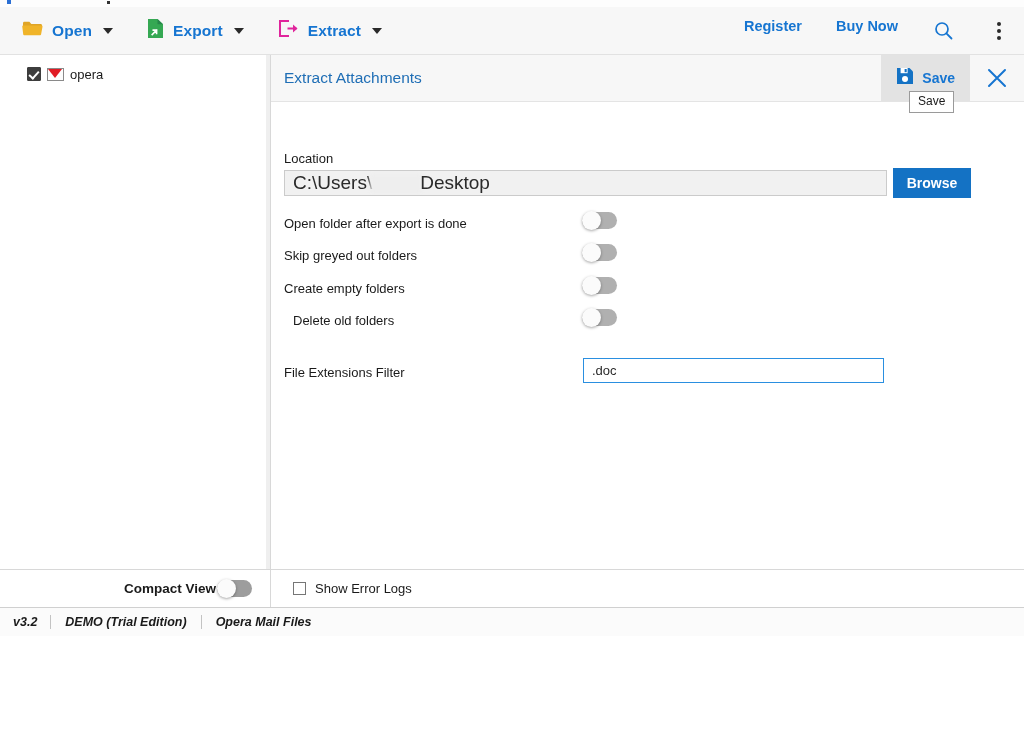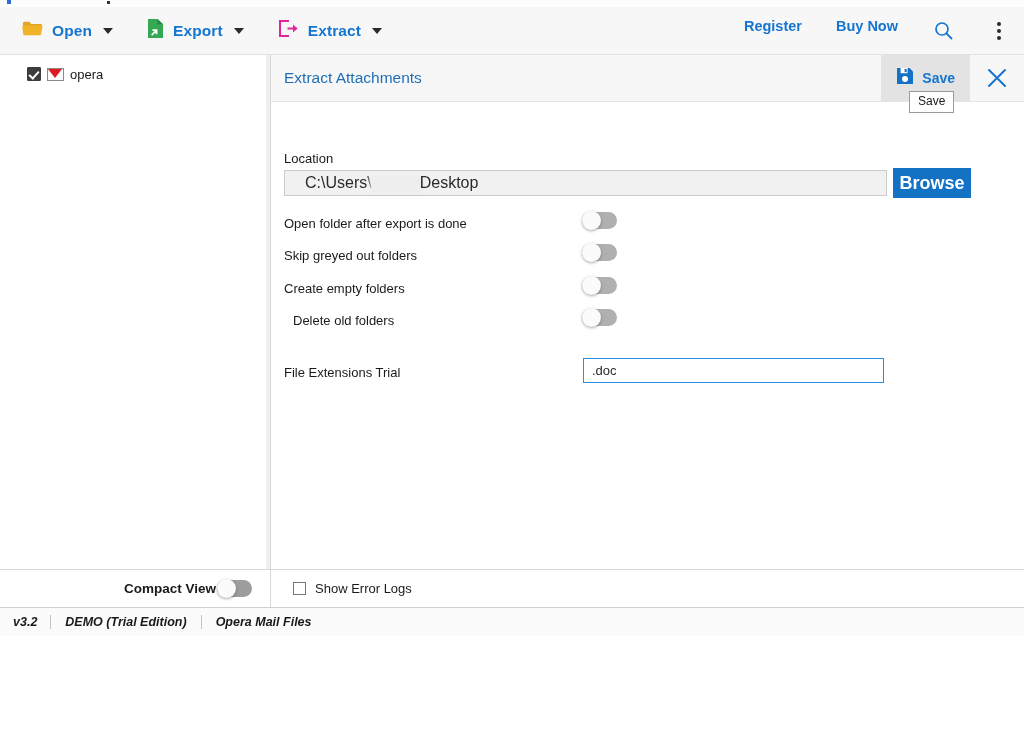--- a/index.html
+++ b/index.html
@@ -226,40 +226,40 @@
   }
   .fld-label {
     font-size: 13px;
     color: #1a1a1a;
     position: absolute;
   }
   .txt-input {
     position: absolute;
     background: #f1f1f1;
     border: 1px solid #cbcbcb;
-    font-size: 16px;
+    font-size: 19px;
     color: #2a2a2a;
     display: flex; align-items: center;
-    padding-left: 20px;
+    padding-left: 8px;
     overflow: hidden;
   }
   .redact {
     display: inline-block;
     width: 46px; height: 13px;
     background: #eeeeee;
     margin: 0 1px;
     vertical-align: middle;
     border-radius: 1px;
     box-shadow: 0 0 4px 3px #eeeeee;
   }
   .btn-primary {
     position: absolute;
     background: #1472c4;
     color: #ffffff;
-    font-size: 18px;
+    font-size: 14px;
     font-weight: bold;
     display: flex; align-items: center; justify-content: center;
     cursor: default;
     border: none;
   }
 
   
   .tgl {
     position: absolute;
     width: 35px; height: 17px;
@@ -481,21 +481,21 @@
         <div class="fld-label" style="left:13px; top:179px;">Create empty folders</div>
         <div class="tgl" style="left:311px; top:175px;">
           <span class="knob"></span>
         </div>
 
         <div class="fld-label" style="left:22px; top:211px;">Delete old folders</div>
         <div class="tgl" style="left:311px; top:207px;">
           <span class="knob"></span>
         </div>
 
-        <div class="fld-label" style="left:13px; top:263px;">File Extensions Trial</div>
+        <div class="fld-label" style="left:13px; top:263px;">File Extensions Filter</div>
 
         <div class="focus-input" style="left:312px; top:256px; width:301px; height:25px;">.doc</div>
 
       </div>
 
       <div class="content-footer">
         <span class="sq-check"></span>
         <span class="footer-label">Show Error Logs</span>
       </div>
 

